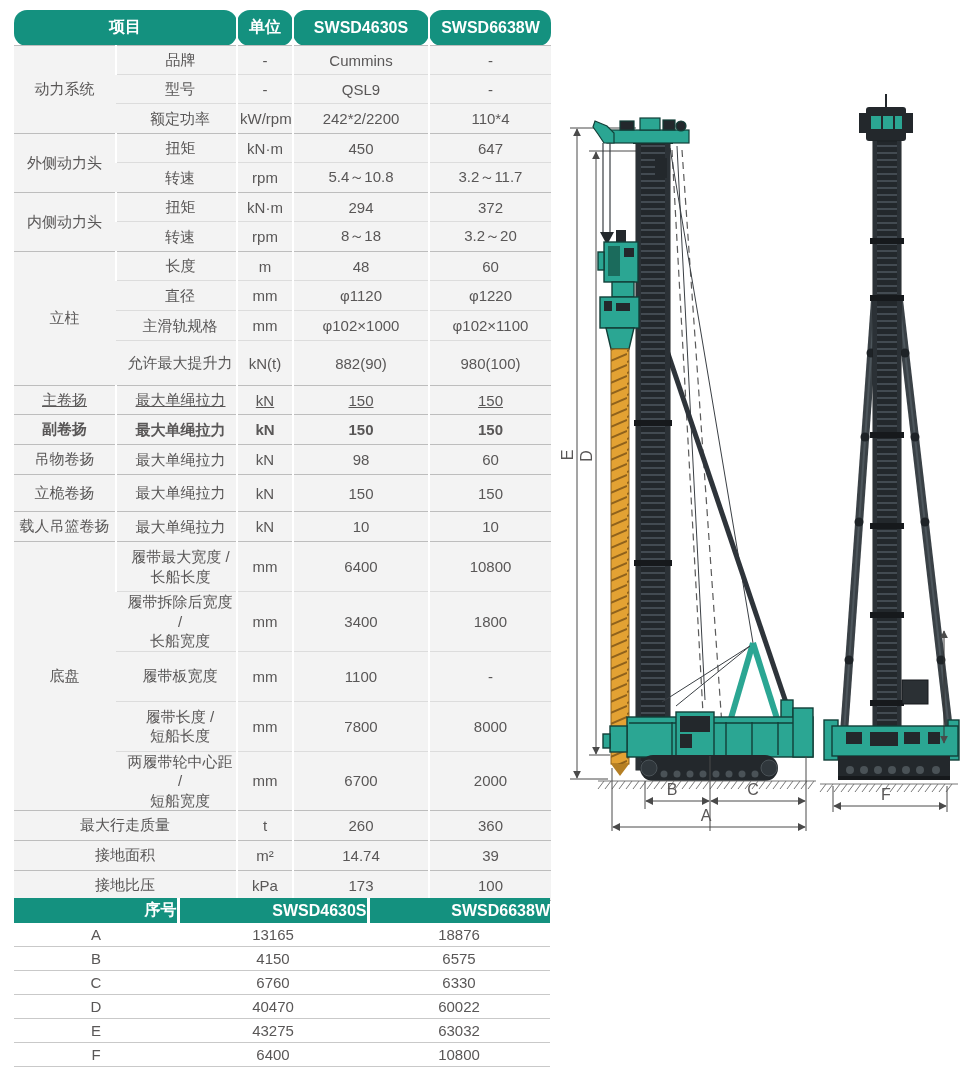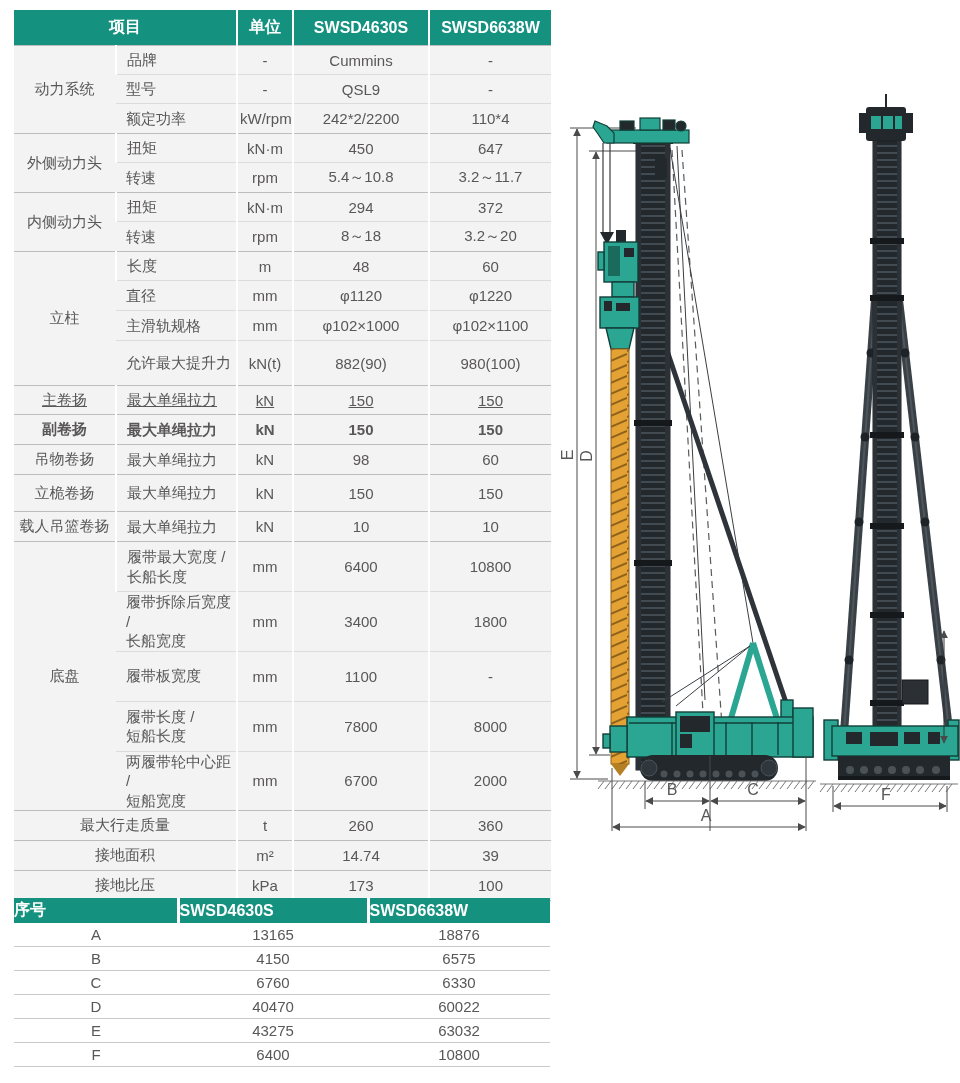--- a/index.html
+++ b/index.html
@@ -2,31 +2,31 @@
 <html style="--accent: #14917F;"><head>
 <meta charset="utf-8">
 <style>
   html,body{margin:0;padding:0;background:#fff;}
   #page{position:relative;width:960px;height:1083px;background:#fff;overflow:hidden;
         font-family:"Liberation Sans","DejaVu Sans",sans-serif;color:#595757;}
   table{border-collapse:collapse;table-layout:fixed;}
   
   #spec{position:absolute;left:14px;top:10px;width:537px;border-bottom:1px solid #bdbdbd;}
   #spec th{background:var(--accent);color:#fff;font-weight:bold;font-size:16px;
-           text-align:center;height:27px;padding:4px;}
+           text-align:center;height:27px;padding:4px;border-radius:13px;}
   #spec th + th{border-left:2px solid #fff;margin-left:19px;}
   #spec td{background:#f3f3f3;color:#595757;font-size:15px;text-align:center;
            padding:0 2px;border-top:1px solid #dcdcdc;border-left:2px solid #fff;}
   #spec td:first-child{border-left:none;}
   #spec tr.strong > td{border-top:1px solid #bdbdbd;}
-  #spec td.item{text-align:left;padding-left:10px;white-space:pre-line;line-height:1.3;}
+  #spec td.item{text-align:center;padding-left:10px;white-space:pre-line;line-height:1.3;}
   
   #dims{position:absolute;left:14px;top:898px;width:536px;border-bottom:1px solid #c9c9c9;}
   #dims th{background:var(--accent);color:#fff;font-weight:bold;font-size:16px;
-           text-align:left;height:25px;padding:0;}
+           text-align:right;height:25px;padding:0;}
   #dims th + th{border-left:3px solid #fff;}
   #dims td{background:#fff;color:#595757;font-size:15px;text-align:center;height:23px;padding:0;}
   #dims tbody tr + tr td{border-top:1px solid #c9c9c9;}
   
   #drawing{position:absolute;left:555px;top:85px;width:405px;height:750px;}
   text.dim{font-size:16px;fill:#595757;font-family:"Liberation Sans","DejaVu Sans",sans-serif;}
 </style>
 </head>
 <body>
 

